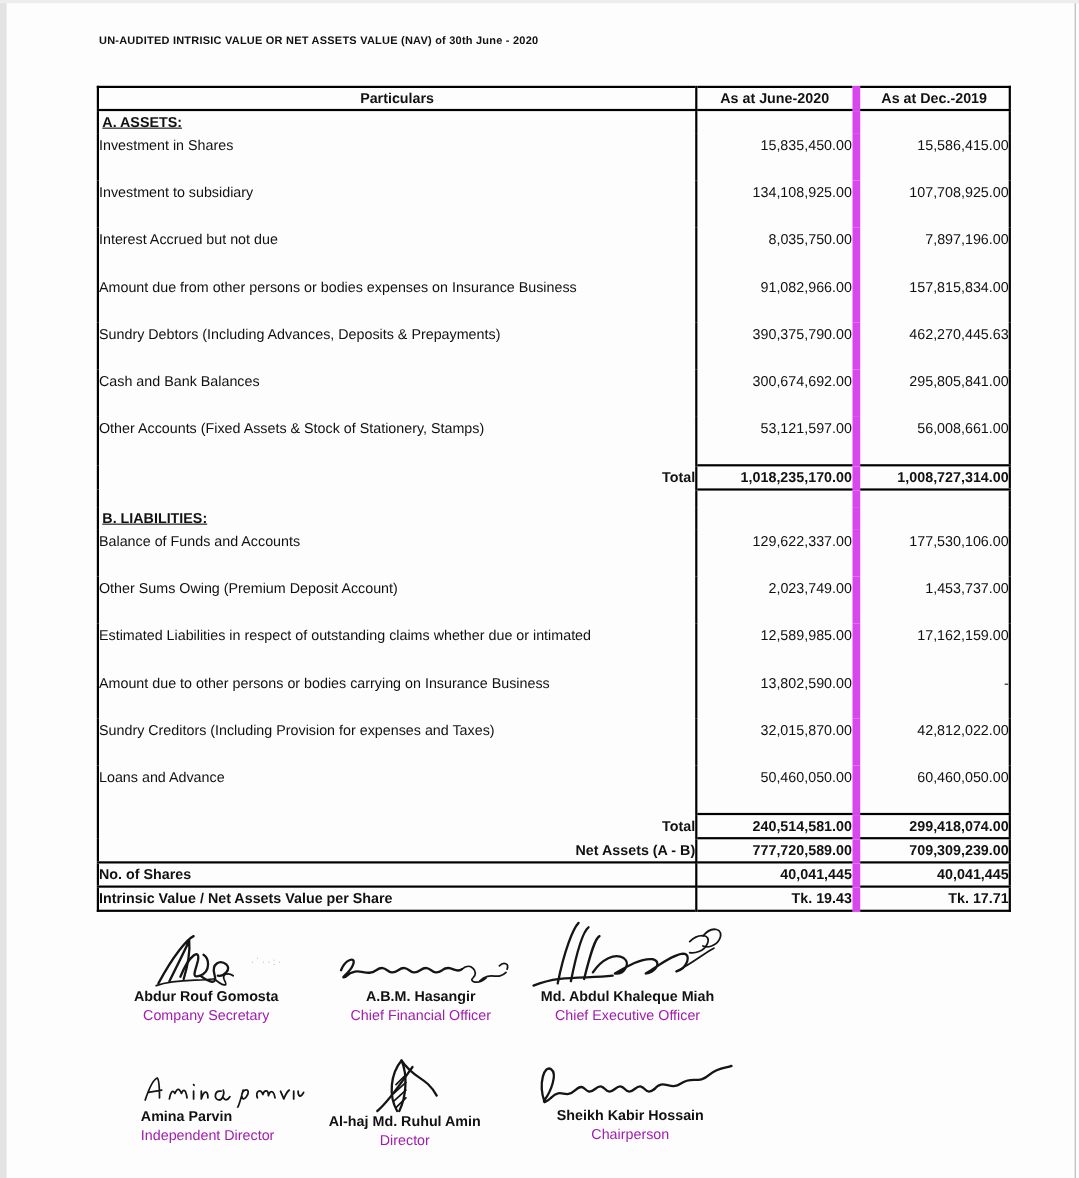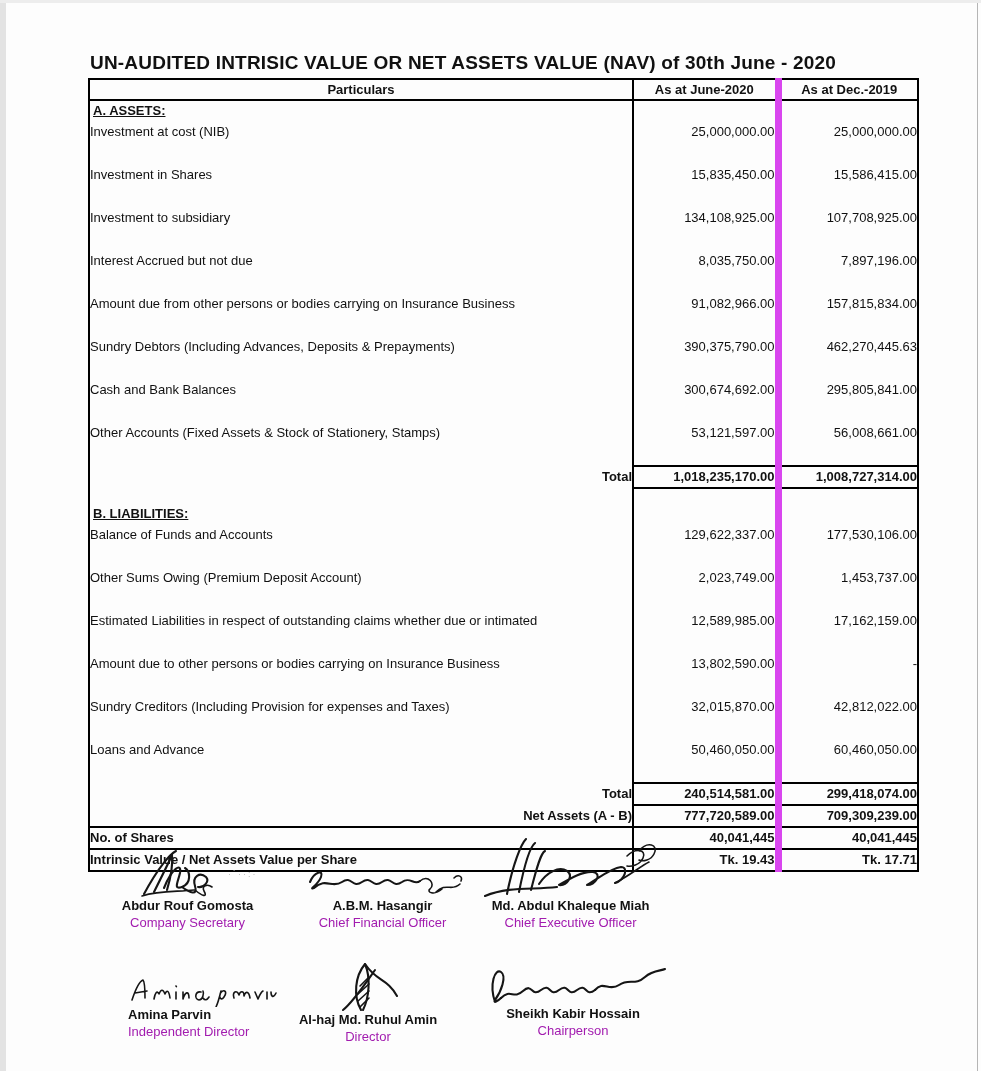--- a/index.html
+++ b/index.html
@@ -9,22 +9,22 @@
     background:#fdfdfd;
     font-family:"Liberation Sans", sans-serif;
     color:#111;
     overflow:hidden;
   }
   .scan-edge-left{position:absolute;left:0;top:0;width:6px;height:100%;background:#e3e3e3;}
   .scan-edge-right{position:absolute;right:3px;top:0;width:1px;height:100%;background:#b5b5b5;}
   .scan-edge-top{position:absolute;left:0;top:0;width:100%;height:3px;background:#ededed;}
 
   .doc-title{
-    position:absolute;left:90px;top:52px;
-    font-size:19px;font-weight:bold;letter-spacing:.2px;
+    position:absolute;left:90px;top:32px;
+    font-size:10px;font-weight:bold;letter-spacing:.2px;
   }
 
   table.nav-table{
     position:absolute;left:88px;top:78px;
     width:829px;border-collapse:collapse;table-layout:fixed;
     border:2px solid #000;
     font-size:13px;
   }
   .nav-table td{padding:0;overflow:hidden;white-space:nowrap;}
   .c1{border-right:2px solid #000;}
@@ -90,41 +90,36 @@
       <td>As at Dec.-2019</td>
     </tr>
 
     <tr class="sec">
       <td class="c1"><span class="sec-label">A. ASSETS:</span></td>
       <td class="c2"></td>
           <td></td>
     </tr>
 
     <tr class="item">
-      <td class="c1 lbl">Investment at cost (NIB)</td>
-      <td class="c2 num">25,000,000.00</td>
-      <td class="num">25,000,000.00</td>
-    </tr>
-    <tr class="item">
       <td class="c1 lbl">Investment in Shares</td>
       <td class="c2 num">15,835,450.00</td>
       <td class="num">15,586,415.00</td>
     </tr>
     <tr class="item">
       <td class="c1 lbl">Investment to subsidiary</td>
       <td class="c2 num">134,108,925.00</td>
       <td class="num">107,708,925.00</td>
     </tr>
     <tr class="item">
       <td class="c1 lbl">Interest Accrued but not due</td>
       <td class="c2 num">8,035,750.00</td>
       <td class="num">7,897,196.00</td>
     </tr>
     <tr class="item">
-      <td class="c1 lbl">Amount due from other persons or bodies carrying on Insurance Business</td>
+      <td class="c1 lbl">Amount due from other persons or bodies expenses on Insurance Business</td>
       <td class="c2 num">91,082,966.00</td>
       <td class="num">157,815,834.00</td>
     </tr>
     <tr class="item">
       <td class="c1 lbl">Sundry Debtors (Including Advances, Deposits &amp; Prepayments)</td>
       <td class="c2 num">390,375,790.00</td>
       <td class="num">462,270,445.63</td>
     </tr>
     <tr class="item">
       <td class="c1 lbl">Cash and Bank Balances</td>

